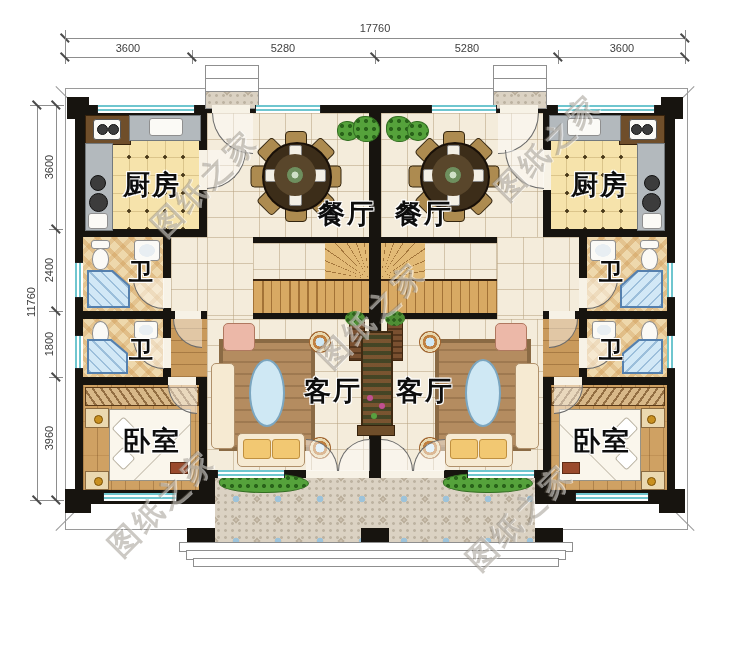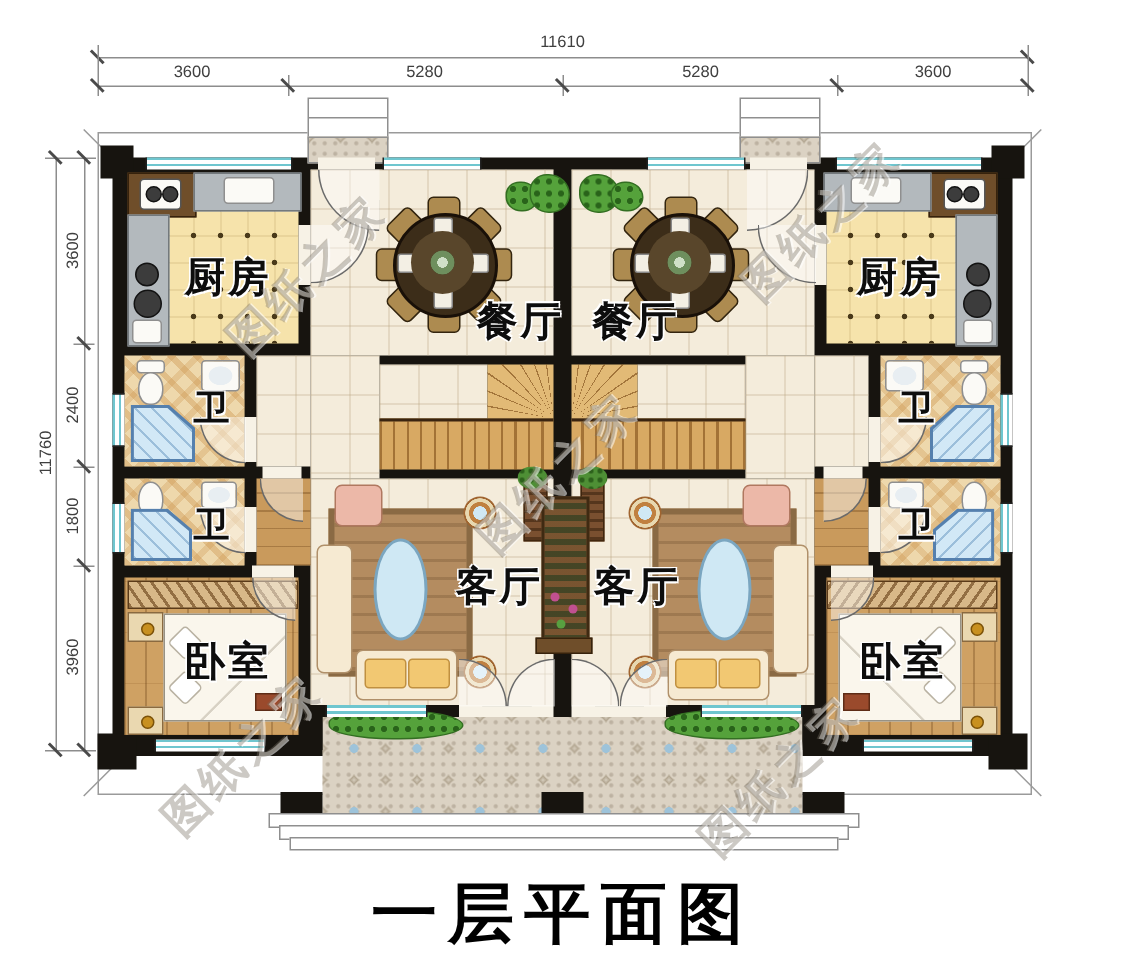--- a/index.html
+++ b/index.html
@@ -107,21 +107,21 @@
 
 <div class="canvas">
 
   <div class="abs paper-border" style="left:65px;top:88px;width:621px;height:440px;"></div>
   <div class="abs miter" style="left:52px;top:95px;transform:rotate(45deg);"></div>
   <div class="abs miter" style="left:672px;top:95px;transform:rotate(-45deg);"></div>
   <div class="abs miter" style="left:52px;top:521px;transform:rotate(-45deg);"></div>
   <div class="abs miter" style="left:672px;top:521px;transform:rotate(45deg);"></div>
 
   <div>
-    <div class="abs dim" style="left:345px;top:22px;width:60px;">11610</div>
+    <div class="abs dim" style="left:345px;top:22px;width:60px;">17760</div>
     <div class="abs dline" style="left:65px;top:38px;width:620px;height:1px;"></div>
     <div class="abs tick" style="left:59px;top:37px;"></div>
     <div class="abs tick" style="left:679px;top:37px;"></div>
     <div class="abs dim" style="left:98px;top:42px;width:60px;">3600</div>
     <div class="abs dim" style="left:253px;top:42px;width:60px;">5280</div>
     <div class="abs dim" style="left:437px;top:42px;width:60px;">5280</div>
     <div class="abs dim" style="left:592px;top:42px;width:60px;">3600</div>
     <div class="abs dline" style="left:65px;top:57px;width:620px;height:1px;"></div>
     <div class="abs dline" style="left:65px;top:30px;width:1px;height:34px;"></div>
     <div class="abs dline" style="left:685px;top:30px;width:1px;height:34px;"></div>
@@ -420,15 +420,14 @@
   <div class="abs room-label" style="left:425px;top:391px;">客厅</div>
   <div class="abs room-label" style="left:152px;top:441px;">卧室</div>
   <div class="abs room-label" style="left:602px;top:441px;">卧室</div>
 
   <div class="abs wm" style="left:120px;top:163px;">图纸之家</div>
   <div class="abs wm" style="left:463px;top:127px;">图纸之家</div>
   <div class="abs wm" style="left:287px;top:295px;">图纸之家</div>
   <div class="abs wm" style="left:77px;top:483px;">图纸之家</div>
   <div class="abs wm" style="left:435px;top:497px;">图纸之家</div>
 
-  <div class="abs title" style="left:200px;top:580px;">一层平面图</div>
 
 </div>
 
 </body></html>

